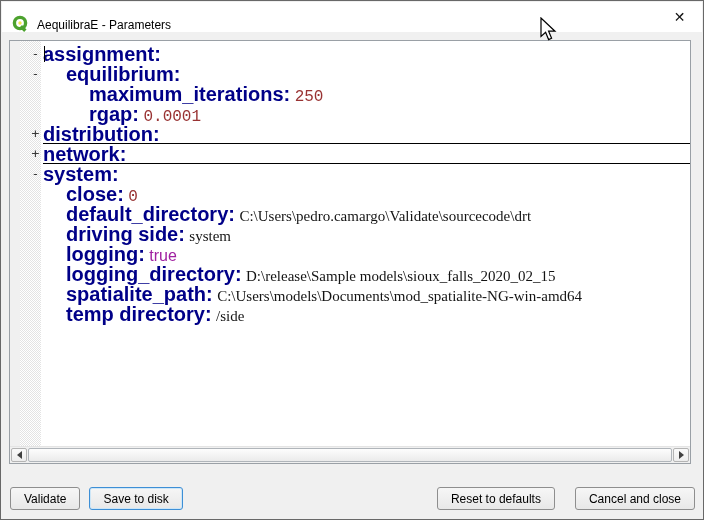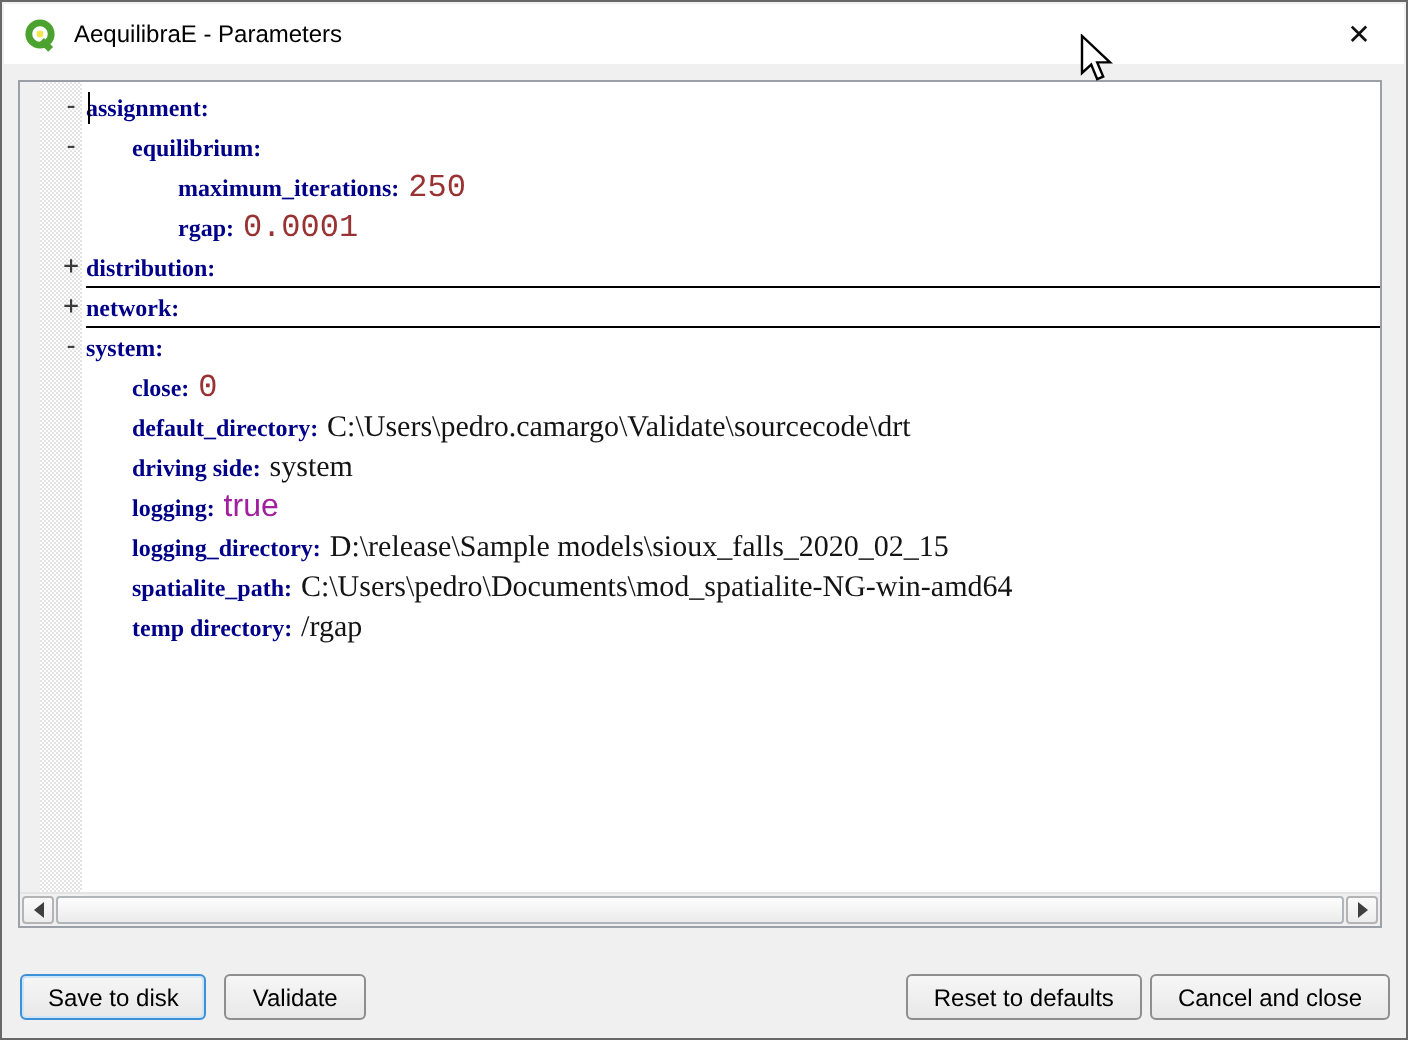--- a/index.html
+++ b/index.html
@@ -1,58 +1,58 @@
 <!DOCTYPE html>
 <html style="--key: #000088; --number: #993333; --keyword: #a020a0; --text-value: #141414; --fold-line: #000000; --focus-border: #3d8fd6; --titlebar-bg: #ffffff; --dialog-bg: #f0f0f0; --brand-green: #4ca22e; --brand-yellow: #f2e84c;"><head>
 <meta charset="utf-8">
 <style>
   html,body{margin:0;padding:0;background:#fff;}
   body{width:704px;height:520px;position:relative;font-family:"Liberation Sans",sans-serif;overflow:hidden;}
 
   .window{position:absolute;inset:0;background:#f0f0f0;border:1px solid #686868;box-sizing:border-box;}
 
   
-  .titlebar{position:absolute;left:1px;top:1px;right:1px;height:30px;background:#ffffff;display:flex;align-items:center;}
+  .titlebar{position:absolute;left:1px;top:1px;right:1px;height:30px;background:#ffffff;display:flex;align-items:flex-end;}
   .app-icon{margin-left:10px;width:17px;height:17px;flex:0 0 auto;}
   .title-text{margin-left:8px;font-size:12px;color:#000;}
   .close-btn{position:absolute;right:0;top:0;width:45px;height:30px;display:flex;align-items:center;justify-content:center;
              font-size:14px;color:#111;cursor:default;}
 
   
   .editor{position:absolute;left:8px;top:39px;width:682px;height:424px;background:#fff;
           border:1px solid #9aa0a6;box-sizing:border-box;}
   .editor-content{position:absolute;left:0;top:0;right:0;bottom:17px;overflow:hidden;}
   .margin-solid{position:absolute;left:0;top:0;bottom:0;width:10px;background:#f0f0f0;}
   .margin-fold{position:absolute;left:10px;top:0;bottom:0;width:21px;
        background-image:conic-gradient(#e3e3e3 25%,#ffffff 25% 50%,#e3e3e3 50% 75%,#ffffff 75%);
        background-size:2px 2px;}
   .lines{position:absolute;left:31px;top:3px;right:0;padding-left:2px;}
   .line{position:relative;height:20px;line-height:20px;white-space:pre;box-sizing:border-box;}
   .line.folded{border-bottom:1px solid var(--fold-line,#000);}
   .fold-marker{position:absolute;left:-14px;top:0;width:13px;text-align:center;
        font-family:"DejaVu Sans Mono",monospace;font-size:13px;color:#3a3a3a;line-height:20px;}
   .caret{position:absolute;left:1px;top:2px;width:1px;height:16px;background:#000;}
-  .key{font-family:Liberation Serif, serif;font-weight:bold;font-size:12px;color:var(--key,#000088);}
+  .key{font-family:Liberation Sans, sans-serif;font-weight:bold;font-size:20px;color:var(--key,#000088);}
   .val-number{font-family:Liberation Mono, monospace;font-size:16px;color:var(--number,#993333);}
   .val-keyword{font-family:Liberation Sans, sans-serif;font-size:16px;color:var(--keyword,#a020a0);}
   .val-text{font-family:"Liberation Serif",serif;font-size:15px;color:var(--text-value,#111);}
 
   
   .hscroll{position:absolute;left:0;right:0;bottom:0;height:17px;background:#f0f0f0;border-top:1px solid #e4e4e4;box-sizing:border-box;}
   .sb-btn{position:absolute;top:1px;width:16px;height:14px;background:linear-gradient(#fafafa,#ededed);
           border:1px solid #b4b4b4;border-radius:2px;display:flex;align-items:center;justify-content:center;box-sizing:border-box;}
   .sb-left{left:1px;}  .sb-right{right:1px;}
   .tri-left{width:0;height:0;border-top:4px solid transparent;border-bottom:4px solid transparent;border-right:5px solid #404040;}
   .tri-right{width:0;height:0;border-top:4px solid transparent;border-bottom:4px solid transparent;border-left:5px solid #404040;}
   .sb-thumb{position:absolute;left:18px;right:18px;top:1px;height:14px;background:linear-gradient(#fdfdfd,#ebebeb);
             border:1px solid #b0b5ba;border-radius:2px;box-sizing:border-box;}
 
   
   .footer-left{position:absolute;left:9px;top:486px;display:flex;gap:9px;}
-  .footer-right{position:absolute;right:8px;top:486px;display:flex;gap:4px;}
+  .footer-right{position:absolute;right:8px;top:486px;display:flex;gap:20px;}
   .btn{height:23px;padding:0 13px;font-size:12px;color:#000;background:linear-gradient(#f6f6f6,#e8e8e8);
        border:1px solid #8e8e8e;border-radius:3px;display:flex;align-items:center;box-sizing:border-box;}
   .btn.focused{border-color:var(--focus-border,#3d8fd6);box-shadow:inset 0 0 0 1px #cde6f7;}
 
   
   .mouse-cursor{position:absolute;left:538px;top:16px;width:18px;height:26px;pointer-events:none;}
 </style>
 </head>
 <body>
 
@@ -78,38 +78,38 @@
           <div class="line"><span class="key" style="padding-left: 46px;">maximum_iterations:</span> <span class="val-number">250</span></div>
           <div class="line"><span class="key" style="padding-left: 46px;">rgap:</span> <span class="val-number">0.0001</span></div>
           <div class="line folded"><span class="fold-marker">+</span><span class="key" style="padding-left: 0px;">distribution:</span></div>
           <div class="line folded"><span class="fold-marker">+</span><span class="key" style="padding-left: 0px;">network:</span></div>
           <div class="line"><span class="fold-marker">-</span><span class="key" style="padding-left: 0px;">system:</span></div>
           <div class="line"><span class="key" style="padding-left: 23px;">close:</span> <span class="val-number">0</span></div>
           <div class="line"><span class="key" style="padding-left: 23px; margin-top: 24px;">default_directory:</span> <span class="val-text">C:\Users\pedro.camargo\Validate\sourcecode\drt</span></div>
           <div class="line"><span class="key" style="padding-left: 23px;">driving side:</span> <span class="val-text">system</span></div>
           <div class="line"><span class="key" style="padding-left: 23px;">logging:</span> <span class="val-keyword">true</span></div>
           <div class="line"><span class="key" style="padding-left: 23px;">logging_directory:</span> <span class="val-text">D:\release\Sample models\sioux_falls_2020_02_15</span></div>
-          <div class="line"><span class="key" style="padding-left: 23px;">spatialite_path:</span> <span class="val-text">C:\Users\pedro\Documents\mod_spatialite-NG-win-amd64</span></div>
-          <div class="line"><span class="key" style="padding-left: 23px;">temp directory:</span> <span class="val-text">/rgap</span></div>
+          <div class="line"><span class="key" style="padding-left: 23px;">spatialite_path:</span> <span class="val-text">C:\Users\models\Documents\mod_spatialite-NG-win-amd64</span></div>
+          <div class="line"><span class="key" style="padding-left: 23px;">temp directory:</span> <span class="val-text">/side</span></div>
         </div>
     </div>
     <div class="hscroll">
       <div class="sb-btn sb-left">
           <div class="tri-left"></div>
         </div>
       <div class="sb-thumb"></div>
       <div class="sb-btn sb-right">
           <div class="tri-right"></div>
         </div>
     </div>
   </div>
 
   <div class="footer-left">
+    <button class="btn">Validate</button>
     <button class="btn focused">Save to disk</button>
-    <button class="btn">Validate</button>
   </div>
   <div class="footer-right">
     <button class="btn">Reset to defaults</button>
     <button class="btn">Cancel and close</button>
   </div>
 
   <svg class="mouse-cursor" viewBox="0 0 18 26">
     <path d="M2,1 L2,19.5 L6.6,15.3 L9.6,22.6 L12.6,21.3 L9.6,14.2 L16,14.2 Z" fill="#ffffff" stroke="#000000" stroke-width="1.2"></path>
   </svg>
 

